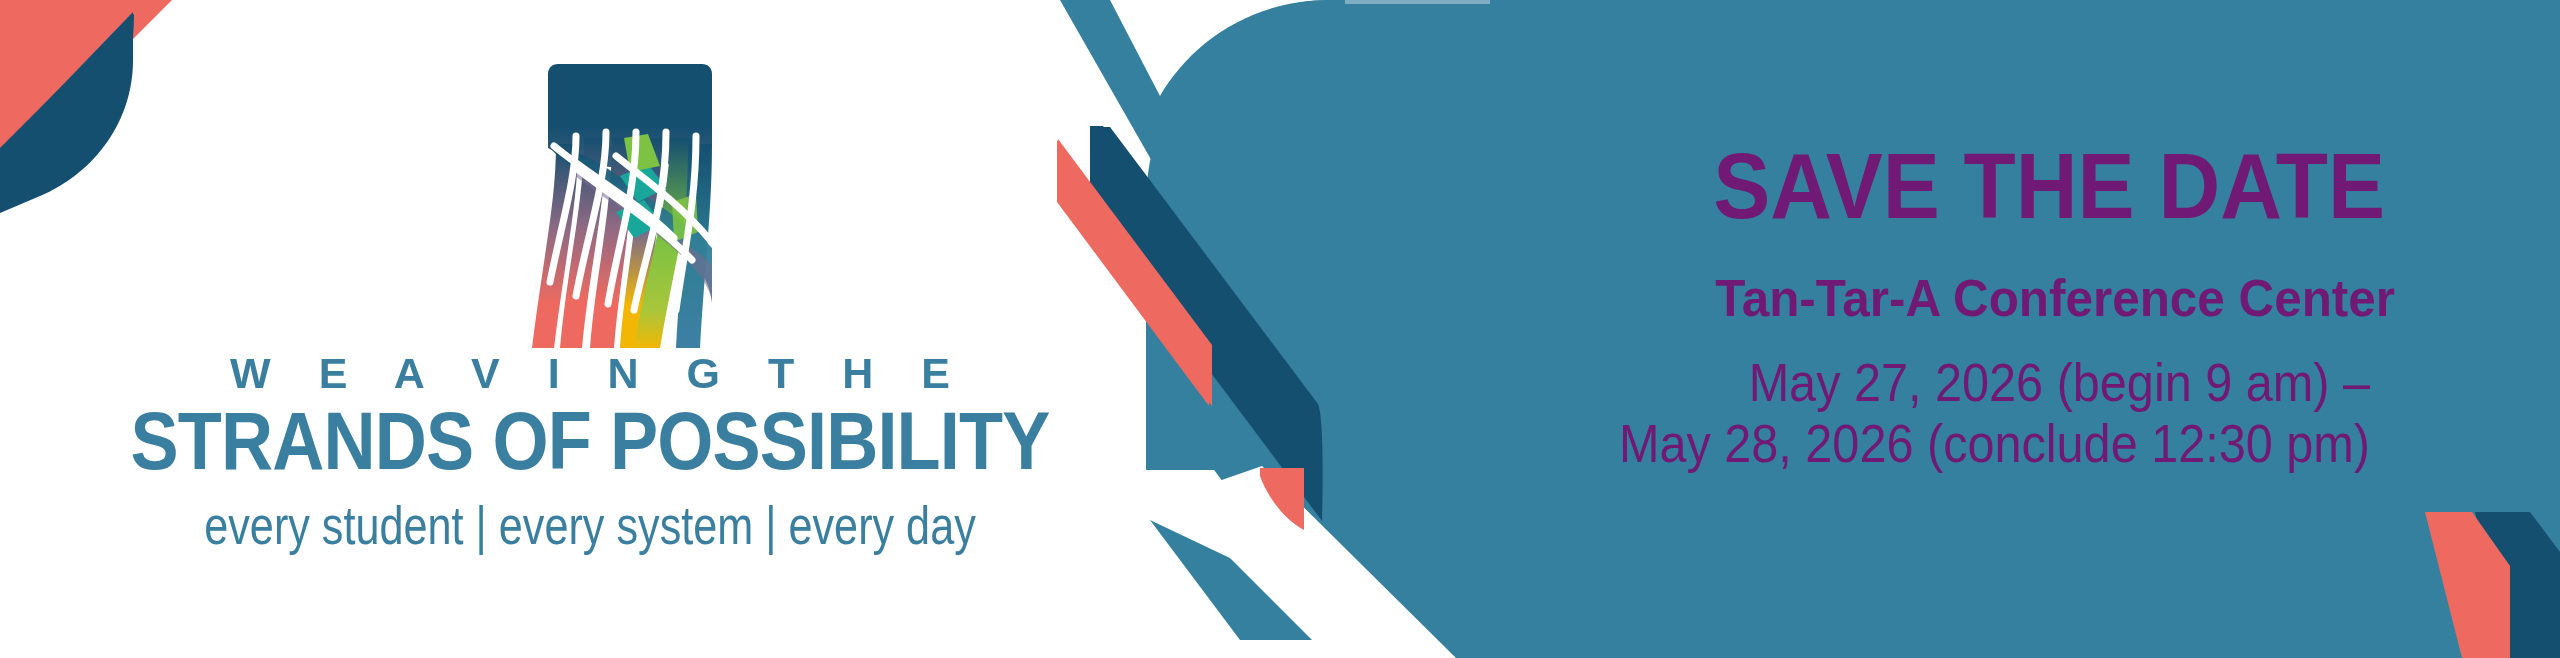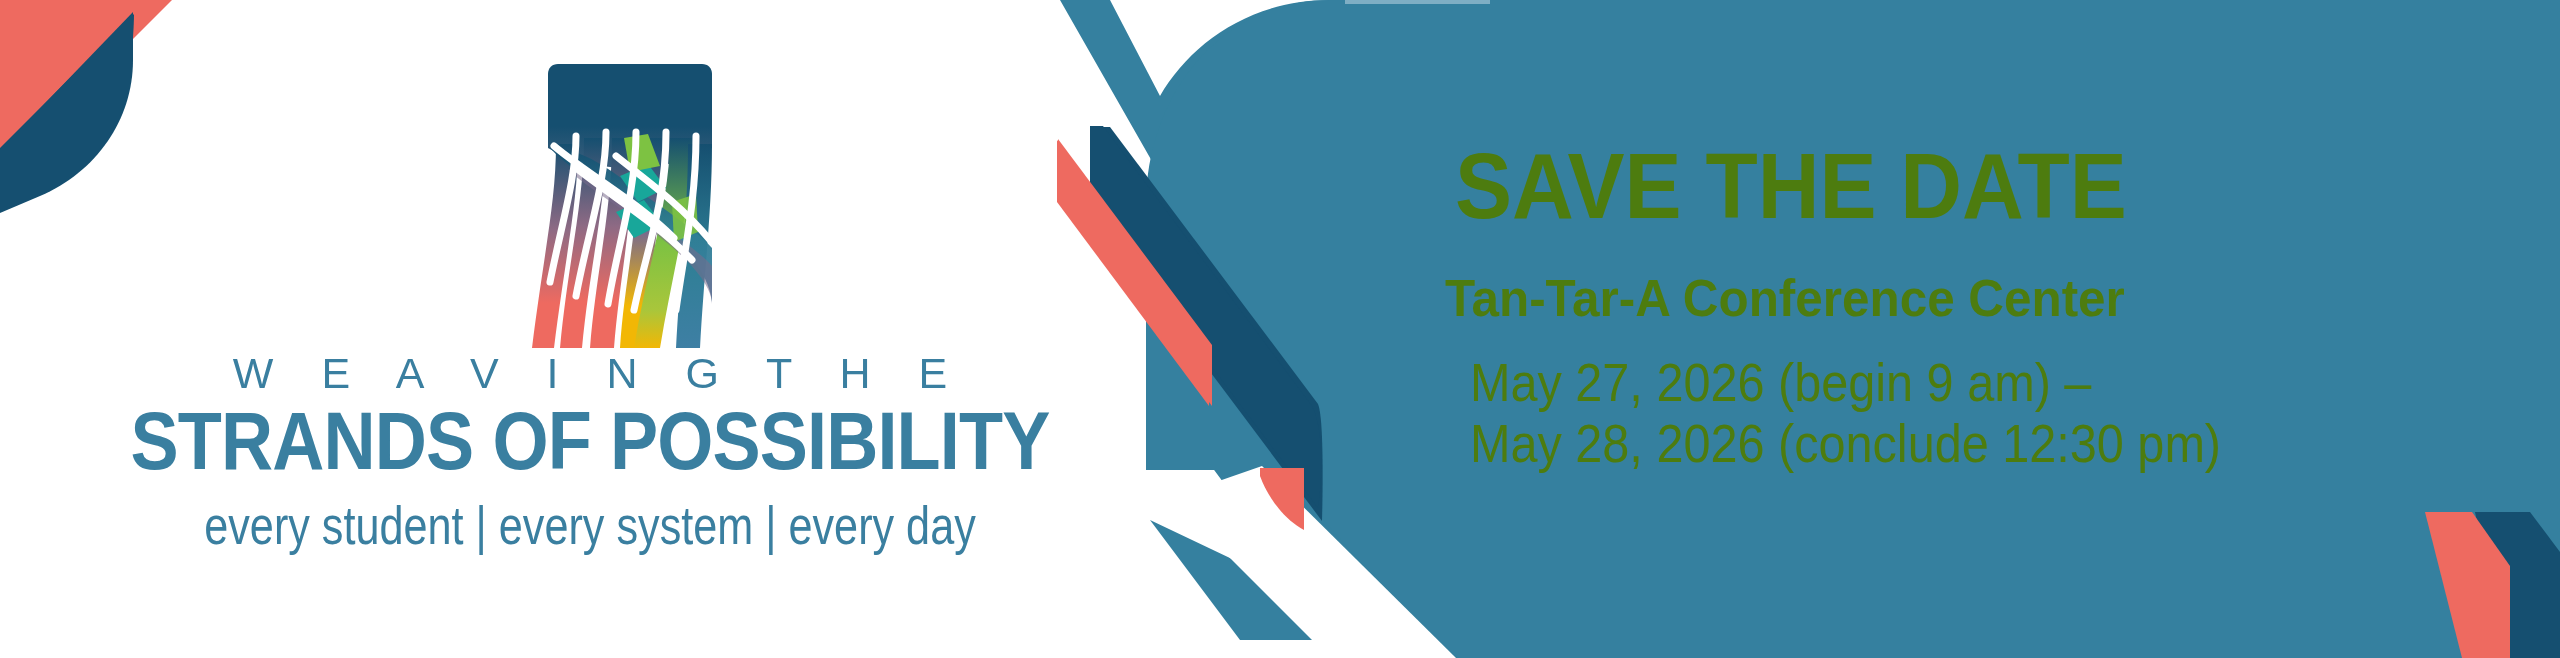--- a/index.html
+++ b/index.html
@@ -44,21 +44,21 @@
 
   .weaving-the {
     position: absolute;
     left: 0;
     top: 352px;
     width: 1180px;
     text-align: center;
     color: #3A7FA0;
     font-family: "Liberation Sans", sans-serif;
     font-size: 43px;
-    font-weight: 400;
+    font-weight: 700;
     letter-spacing: 18px;
     text-indent: 18px;
     line-height: 1;
     white-space: nowrap;
   }
   .strands {
     position: absolute;
     left: 0;
     top: 398px;
     width: 1180px;
@@ -89,22 +89,22 @@
     transform-origin: center center;
   }
 
   
   .date-block {
     position: absolute;
     left: 1420px;
     top: 0;
     width: 1000px;
     height: 564px;
-    text-align: left;
-    color: #4d7c0f;
+    text-align: right;
+    color: #701a75;
   }
   .save-the-date {
     position: absolute;
     left: 0;
     top: 140px;
     width: 1000px;
     font-family: "Liberation Sans Narrow", "Liberation Sans", sans-serif;
     font-size: 92px;
     font-weight: 700;
     letter-spacing: 0px;

